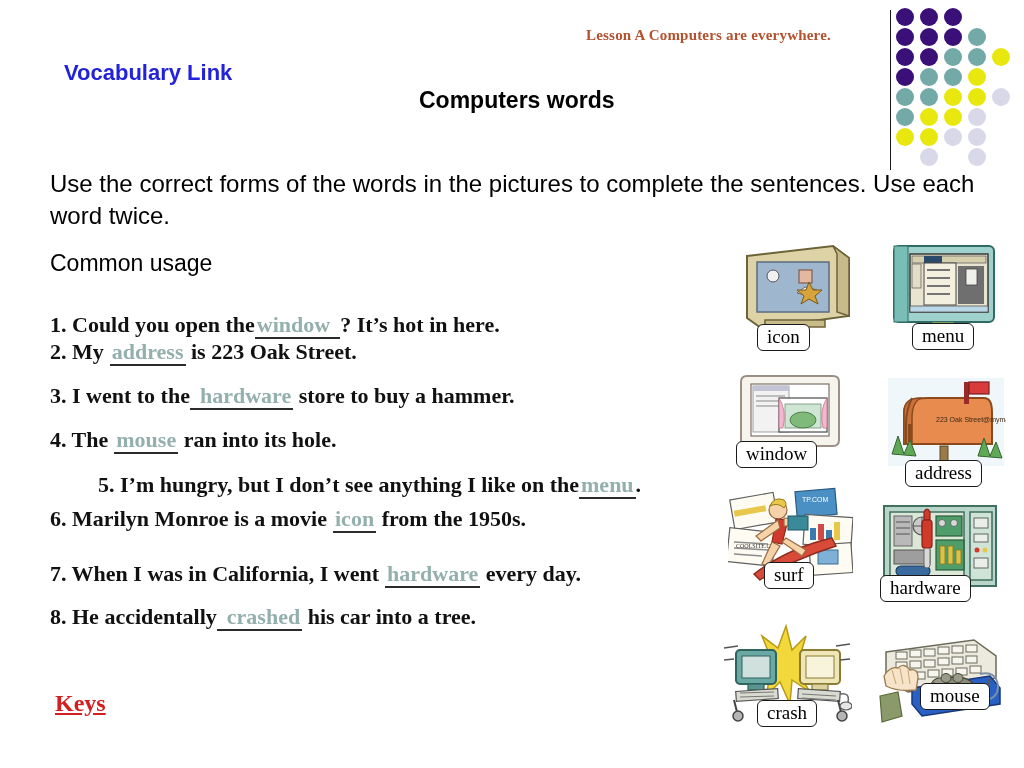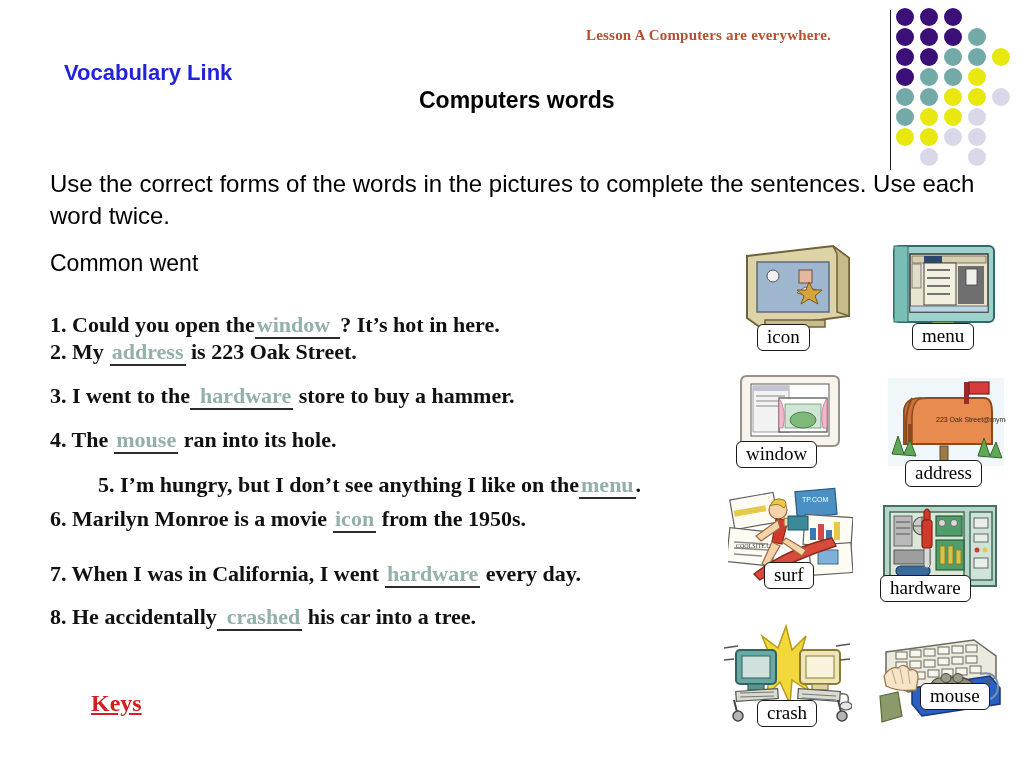--- a/index.html
+++ b/index.html
@@ -127,21 +127,20 @@
     position: absolute;
     left: 55px;
     top: 690px;
     font-family: "Liberation Serif", serif;
     font-weight: bold;
     font-size: 24px;
     color: #d31f1f;
     text-decoration: underline;
     text-decoration-color: #d31f1f;
     white-space: nowrap;
-    margin-left: 36px;
   }
   .pic-art {
     position: absolute;
     left: 0;
     top: 0;
   }
   .pic-label {
     position: absolute;
     background: #ffffff;
     border: 1px solid #1a1a1a;
@@ -191,21 +190,21 @@
     <div class="dot" style="left: 0px; top: 120px; background: rgb(232, 232, 15);"></div>
     <div class="dot" style="left: 24px; top: 120px; background: rgb(232, 232, 15);"></div>
     <div class="dot" style="left: 48px; top: 120px; background: rgb(216, 216, 232);"></div>
     <div class="dot" style="left: 72px; top: 120px; background: rgb(216, 216, 232);"></div>
     <div class="dot" style="left: 24px; top: 140px; background: rgb(216, 216, 232);"></div>
     <div class="dot" style="left: 72px; top: 140px; background: rgb(216, 216, 232);"></div>
   </div>
 
 <div class="instructions">Use the correct forms of the words in the pictures to complete the sentences. Use each word twice.</div>
 
-<div class="common-usage">Common went</div>
+<div class="common-usage">Common usage</div>
 
 <div class="sentences" id="sentence-list">
     <div class="sentence" style="position: absolute; top: 16px; left: 0px;"><span>1. </span><span>Could you open the</span><span class="blank pad-right">window</span><span>? It’s hot in here.</span></div>
     <div class="sentence" style="position: absolute; top: 43px; left: 0px;"><span>2. </span><span>My</span><span class="sp"></span><span class="blank">address</span><span> is 223 Oak Street.</span></div>
     <div class="sentence" style="position: absolute; top: 87px; left: 0px;"><span>3. </span><span>I went to the</span><span class="blank pad-left">hardware</span><span> store to buy a hammer.</span></div>
     <div class="sentence" style="position: absolute; top: 131px; left: 0px;"><span>4. </span><span>The</span><span class="sp"></span><span class="blank">mouse</span><span> ran into its hole.</span></div>
     <div class="sentence wrap" style="position: absolute; top: 176px; left: 0px; width: 660px; margin-left: 48px;"><span>5. </span><span>I’m hungry, but I don’t see anything I like on the</span><span class="blank">menu</span><span>.</span></div>
     <div class="sentence" style="position: absolute; top: 210px; left: 0px;"><span>6. </span><span>Marilyn Monroe is a movie</span><span class="sp"></span><span class="blank">icon</span><span> from the 1950s.</span></div>
     <div class="sentence" style="position: absolute; top: 265px; left: 0px;"><span>7. </span><span>When I was in California, I went</span><span class="sp"></span><span class="blank">hardware</span><span> every day.</span></div>
     <div class="sentence" style="position: absolute; top: 308px; left: 0px;"><span>8. </span><span>He accidentally</span><span class="blank pad-left">crashed</span><span> his car into a tree.</span></div>

